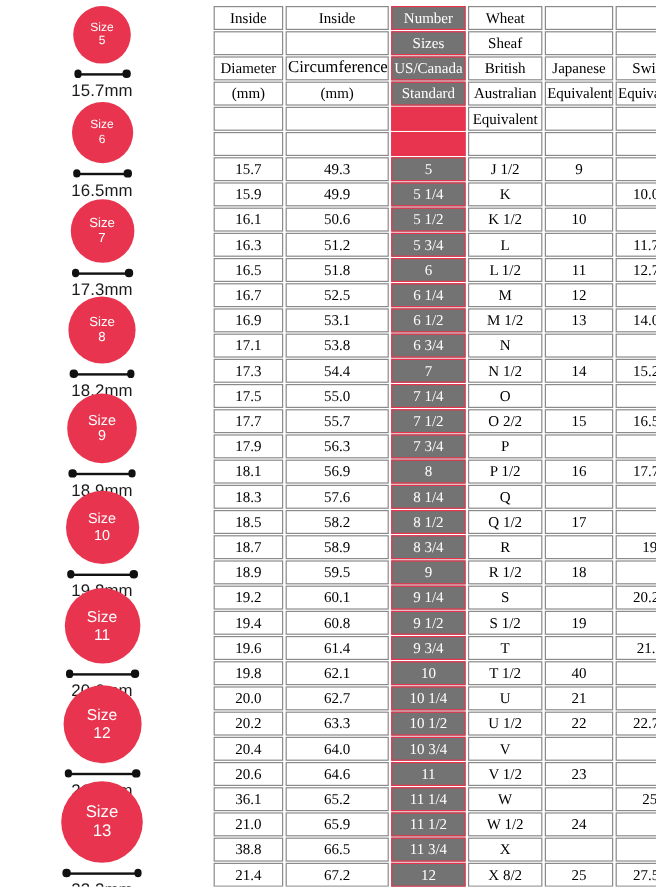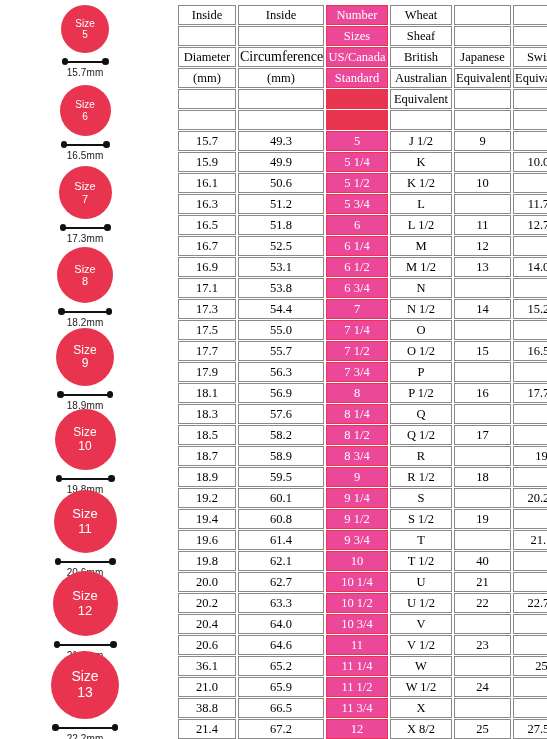--- a/index.html
+++ b/index.html
@@ -41,21 +41,21 @@
   }
   .measure-bar .bar-line{
     position:absolute;left:3px;right:3px;top:3px;height:1.6px;background:#111;
   }
   .measure-bar .dot{
     position:absolute;top:0;width:6.5px;height:6.5px;border-radius:50%;background:#111;
   }
   .measure-bar .dot.left{left:0;}
   .measure-bar .dot.right{right:0;}
   .measure-label{
-    font-size:10px;color:#1a1a1a;margin-top:2px;
+    font-size:14px;color:#1a1a1a;margin-top:2px;
     font-family:"Liberation Sans", sans-serif;letter-spacing:.1px;
   }
 
   
   #table-panel{
     position:absolute;left:176px;top:4px;width:367px;
   }
   table.sizetbl{
     border-collapse:separate;
     border-spacing:2px 1px;
@@ -72,21 +72,21 @@
     color:#000;
     padding:0 1px;
     background:#fff;
     overflow:hidden;
     white-space:nowrap;
   }
   table.sizetbl td.hdr{
     font-size:12.5px;
   }
   table.sizetbl td.red{
-    background:#ec4899;
+    background:#737373;
     color:#ffffff;
     border-color:#E8344E;
   }
   table.sizetbl td.redblank{
     background:#E8344E;
     border-color:#E8344E;
   }
   table.sizetbl td.tight{font-size:14px;}
   col.c-dia{width:58px;}
   col.c-cir{width:86px;}
@@ -365,21 +365,21 @@
             <td>55.0</td>
             <td class="red">7 1/4</td>
             <td>O</td>
             <td></td>
             <td></td>
           </tr>
           <tr>
             <td>17.7</td>
             <td>55.7</td>
             <td class="red">7 1/2</td>
-            <td>O 1/2</td>
+            <td>O 2/2</td>
             <td>15</td>
             <td>16.50</td>
           </tr>
           <tr>
             <td>17.9</td>
             <td>56.3</td>
             <td class="red">7 3/4</td>
             <td>P</td>
             <td></td>
             <td></td>

